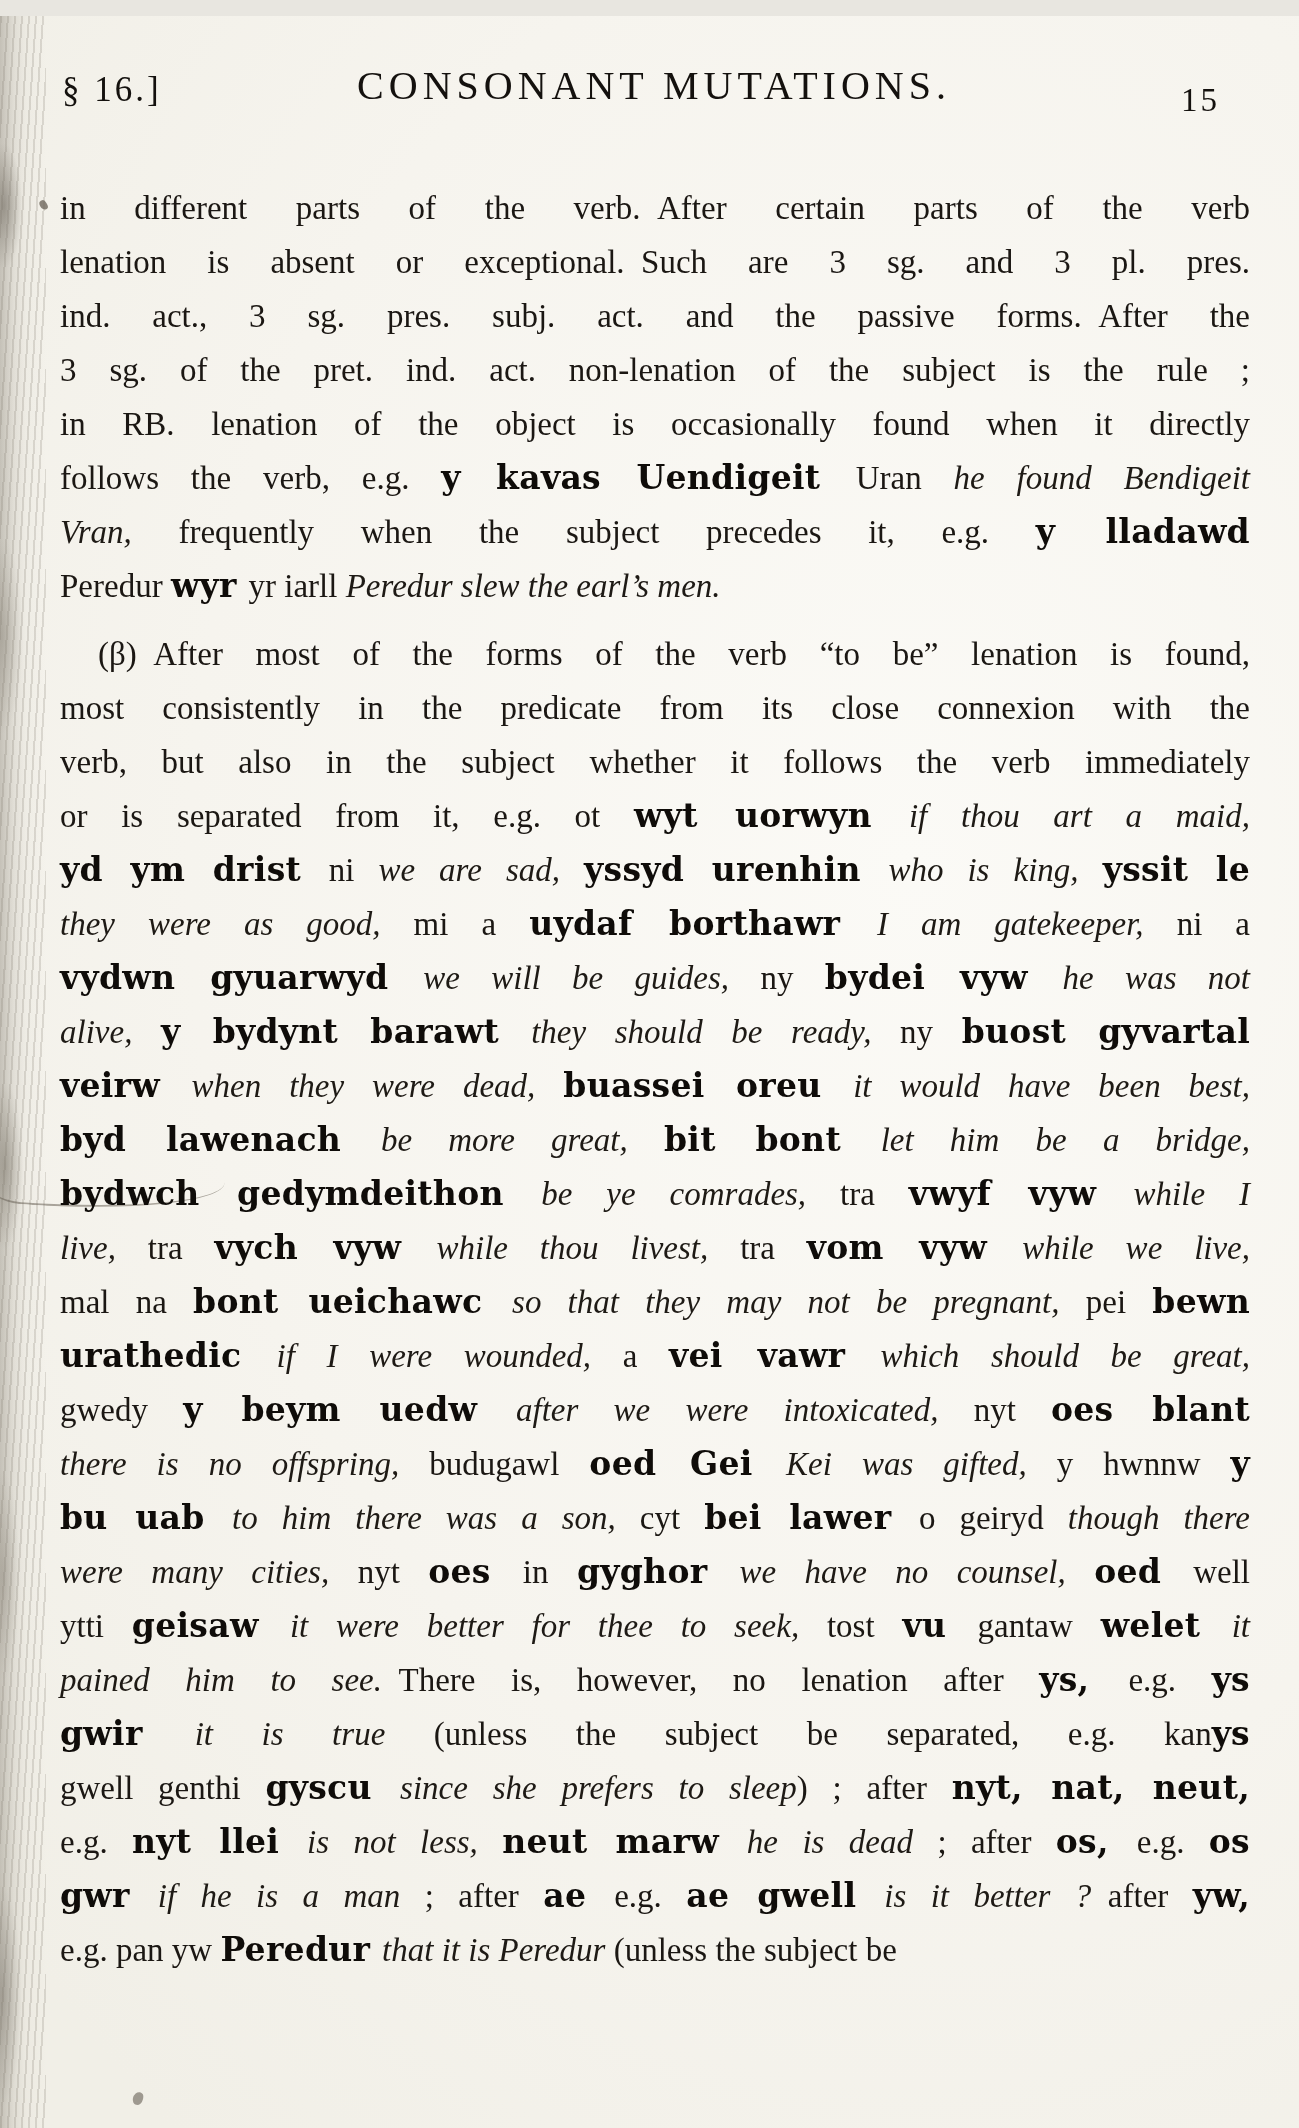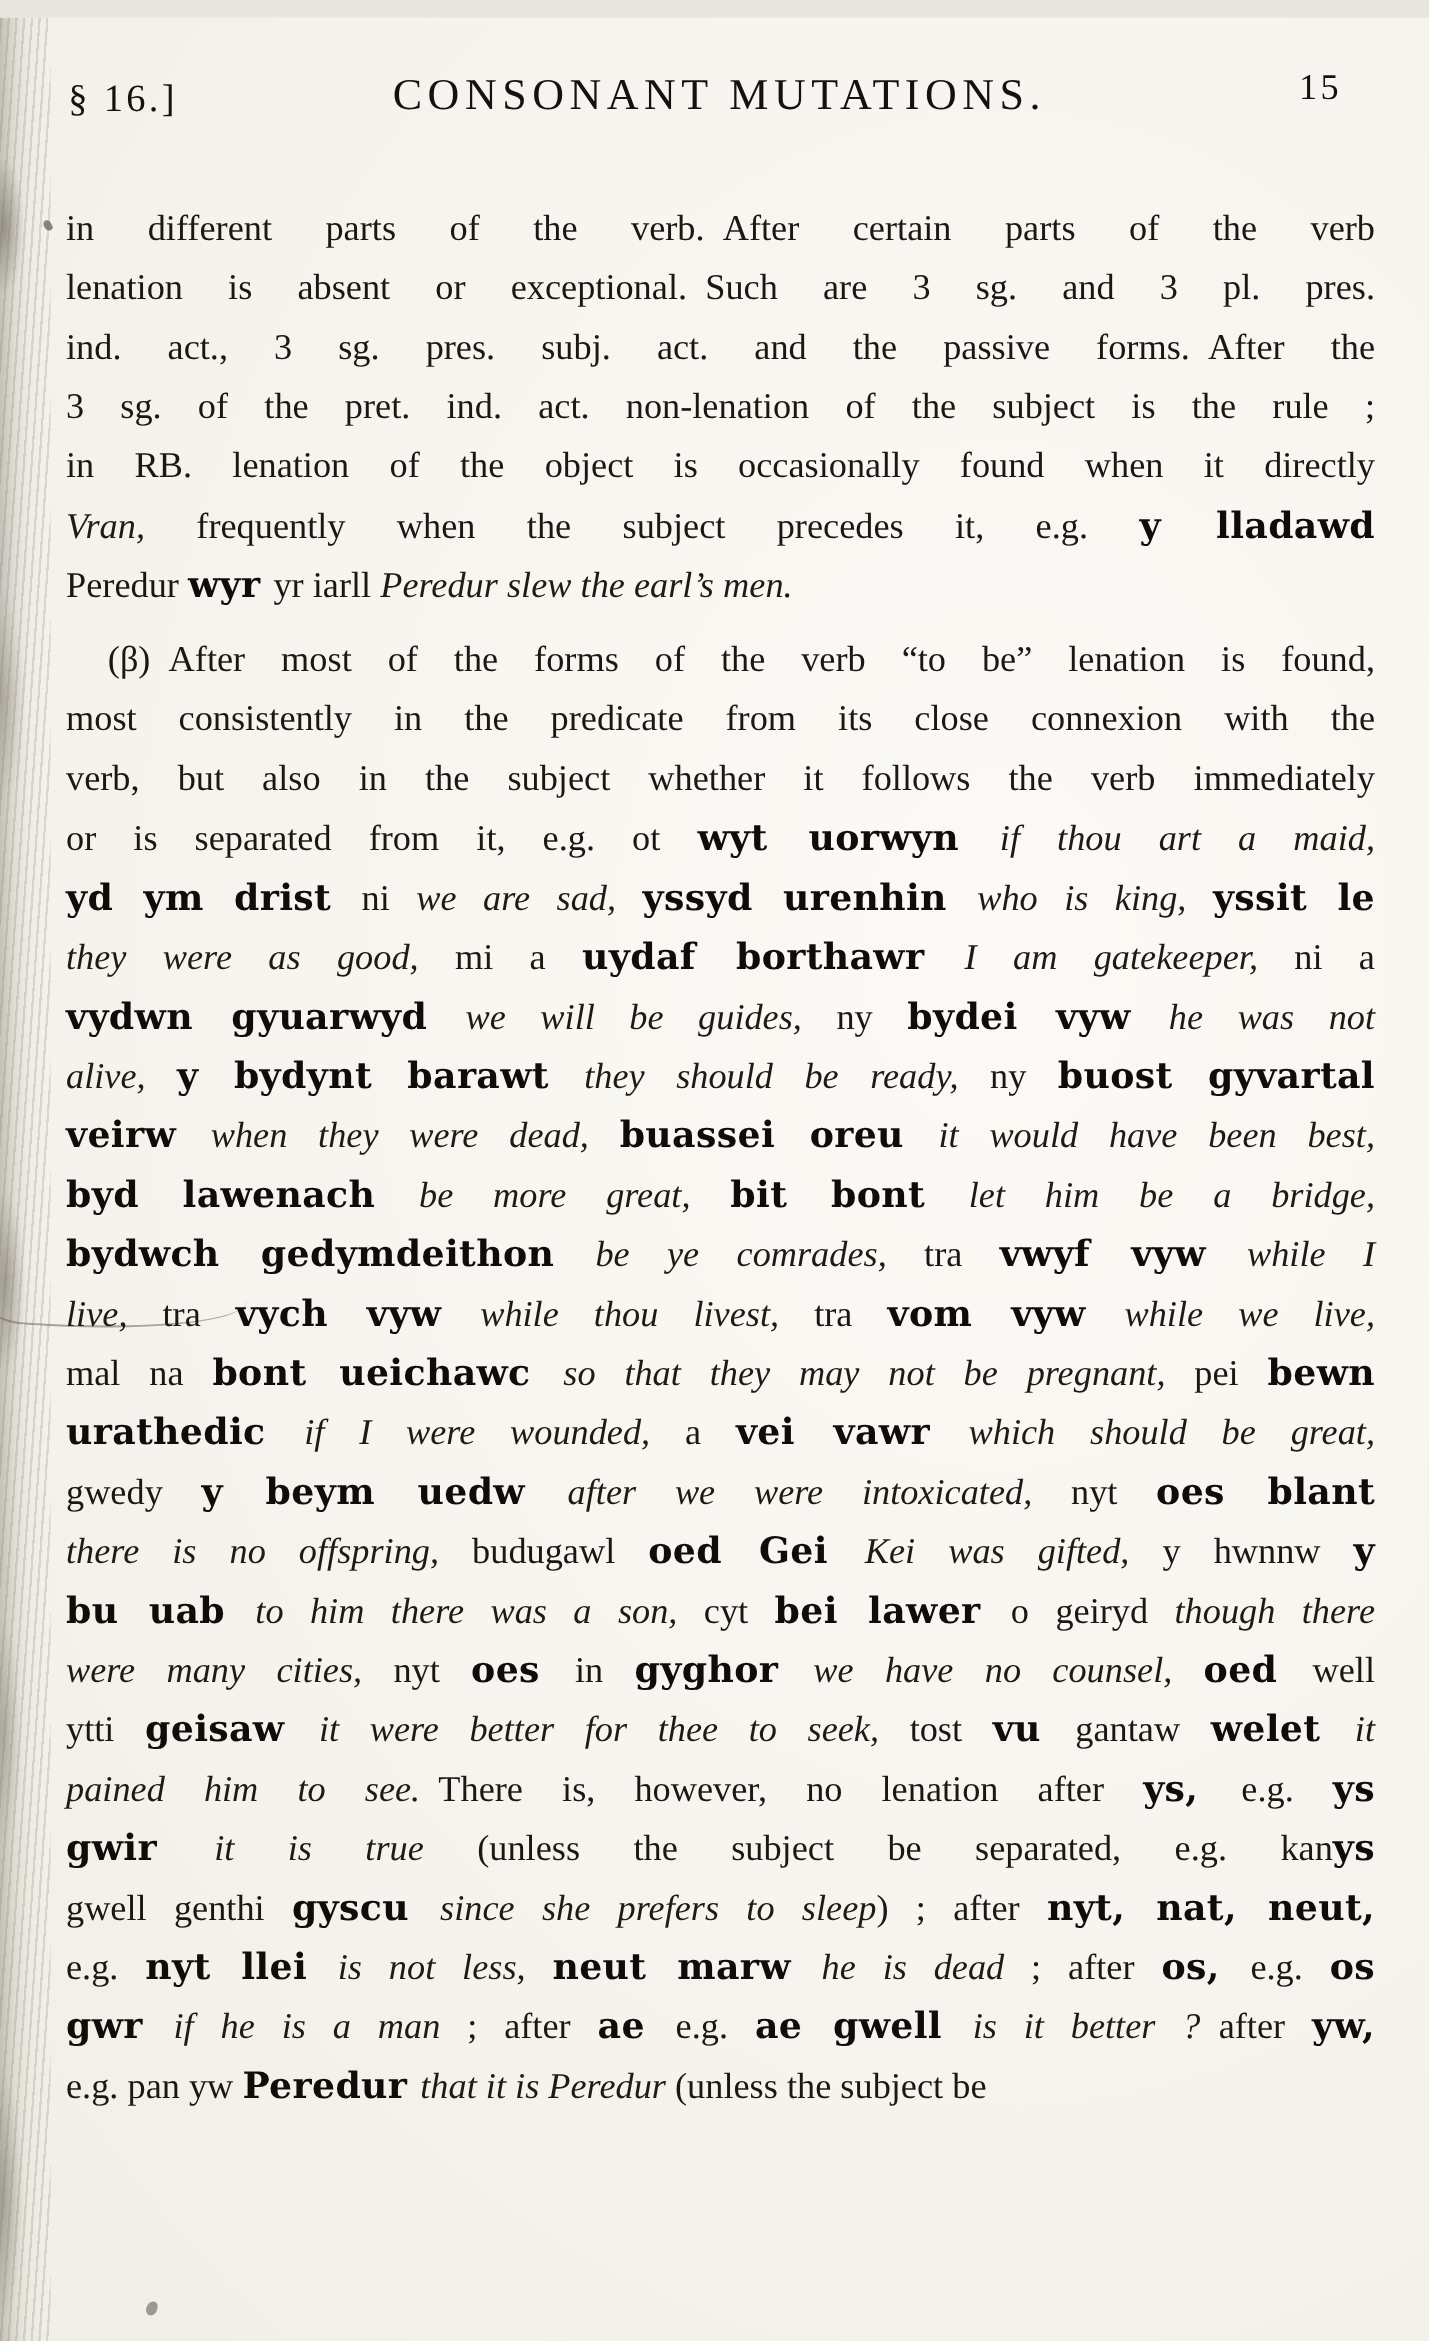--- a/index.html
+++ b/index.html
@@ -46,21 +46,21 @@
   }
   .hdr .sec{
     position:absolute;left:2px;top:8px;
     font-size:35px;letter-spacing:3px;color:#14110e;
   }
   .hdr .title{
     position:absolute;left:50%;top:0;transform:translateX(-50%);
     font-size:40px;letter-spacing:5px;white-space:nowrap;color:#14110e;
   }
   .hdr .pgnum{
-    position:absolute;right:28px;top:0;
+    position:absolute;right:28px;top:20px;
     font-size:33px;letter-spacing:3px;color:#14110e;
   }
 
   .textblock{
     position:absolute;left:60px;top:165px;width:1190px;
   }
   .line{
     height:54px;line-height:54px;
     font-size:33px;
     text-align:justify;
@@ -89,20 +89,21 @@
     <span class="title">CONSONANT MUTATIONS.</span>
     <span class="pgnum">15</span>
   </div>
 
   <div class="textblock">
       <div class="line"><span class="r">in different parts of the verb. After certain parts of the verb</span></div>
       <div class="line"><span class="r">lenation is absent or exceptional. Such are 3 sg. and 3 pl. pres.</span></div>
       <div class="line"><span class="r">ind. act., 3 sg. pres. subj. act. and the passive forms. After the</span></div>
       <div class="line"><span class="r">3 sg. of the pret. ind. act. non-lenation of the subject is the rule ;</span></div>
       <div class="line"><span class="r">in RB. lenation of the object is occasionally found when it directly</span></div>
+      <div class="line"><span class="r">follows the verb, e.g. </span><span class="b">y kavas Uendigeit </span><span class="r">Uran </span><span class="i">he found Bendigeit</span></div>
       <div class="line"><span class="i">Vran, </span><span class="r">frequently when the subject precedes it, e.g. </span><span class="b">y lladawd</span></div>
       <div class="line noj"><span class="r">Peredur </span><span class="b">wyr </span><span class="r">yr iarll </span><span class="i">Peredur slew the earl’s men.</span></div>
       <div class="line para" style="text-indent: 38px;"><span class="r">(β) After most of the forms of the verb “to be” lenation is found,</span></div>
       <div class="line"><span class="r">most consistently in the predicate from its close connexion with the</span></div>
       <div class="line"><span class="r">verb, but also in the subject whether it follows the verb immediately</span></div>
       <div class="line"><span class="r">or is separated from it, e.g. ot </span><span class="b">wyt uorwyn </span><span class="i">if thou art a maid,</span></div>
       <div class="line"><span class="b">yd ym drist </span><span class="r">ni </span><span class="i">we are sad, </span><span class="b">yssyd urenhin </span><span class="i">who is king, </span><span class="b">yssit le</span></div>
       <div class="line"><span class="i">they were as good, </span><span class="r">mi a </span><span class="b">uydaf borthawr </span><span class="i">I am gatekeeper, </span><span class="r">ni a</span></div>
       <div class="line"><span class="b">vydwn gyuarwyd </span><span class="i">we will be guides, </span><span class="r">ny </span><span class="b">bydei vyw </span><span class="i">he was not</span></div>
       <div class="line"><span class="i">alive, </span><span class="b">y bydynt barawt </span><span class="i">they should be ready, </span><span class="r">ny </span><span class="b">buost gyvartal</span></div>

